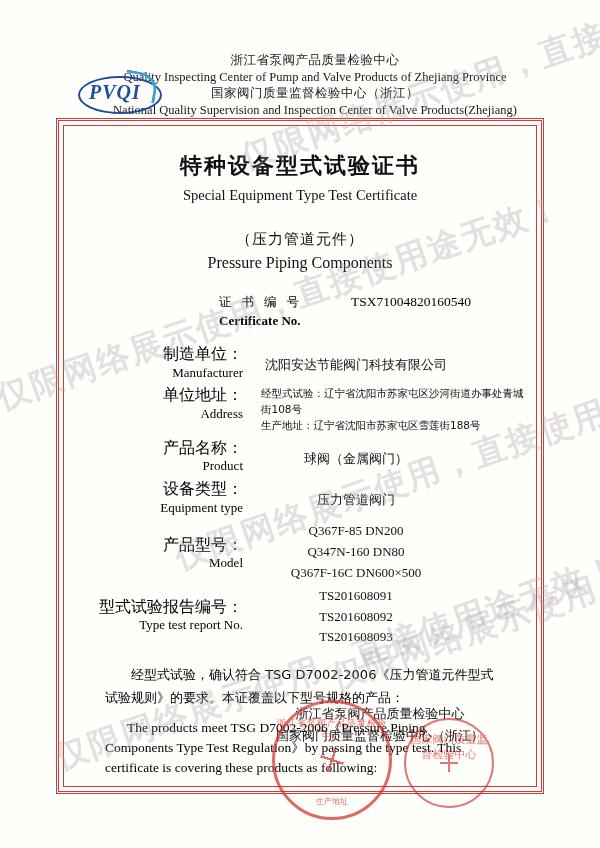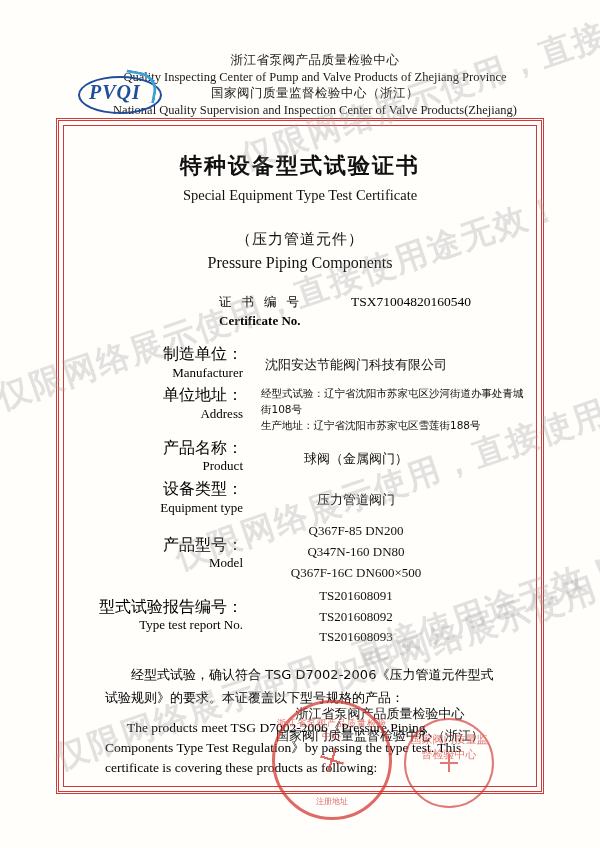--- a/index.html
+++ b/index.html
@@ -475,21 +475,21 @@
       <div class="sign">
         <div class="s-cn">浙江省泵阀产品质量检验中心</div>
         <div class="s-cn">国家阀门质量监督检验中心（浙江）</div>
       </div>
 
     </div>
   </div>
 
   <div class="seal seal-main">
     <div class="seal-txt-top">浙江省泵阀产品质量检验中心</div>
-    <div class="seal-txt-bot">注册地址</div>
+    <div class="seal-txt-bot">生产地址</div>
   </div>
   <div class="seal seal-small">
     <div class="seal-txt-top">国家阀门质量监督检验中心</div>
   </div>
 
   <div class="wm wm1">仅限网络展示使用，直接使用途无效！</div>
   <div class="wm wm2">仅限网络展示使用，直接使用途无效！</div>
   <div class="wm wm3">仅限网络展示使用，直接使用途无效！</div>
   <div class="wm wm4">仅限网络展示使用，直接使用途无效！</div>
   <div class="wm wm5">仅限网络展示使用，直接使用途无效！</div>

